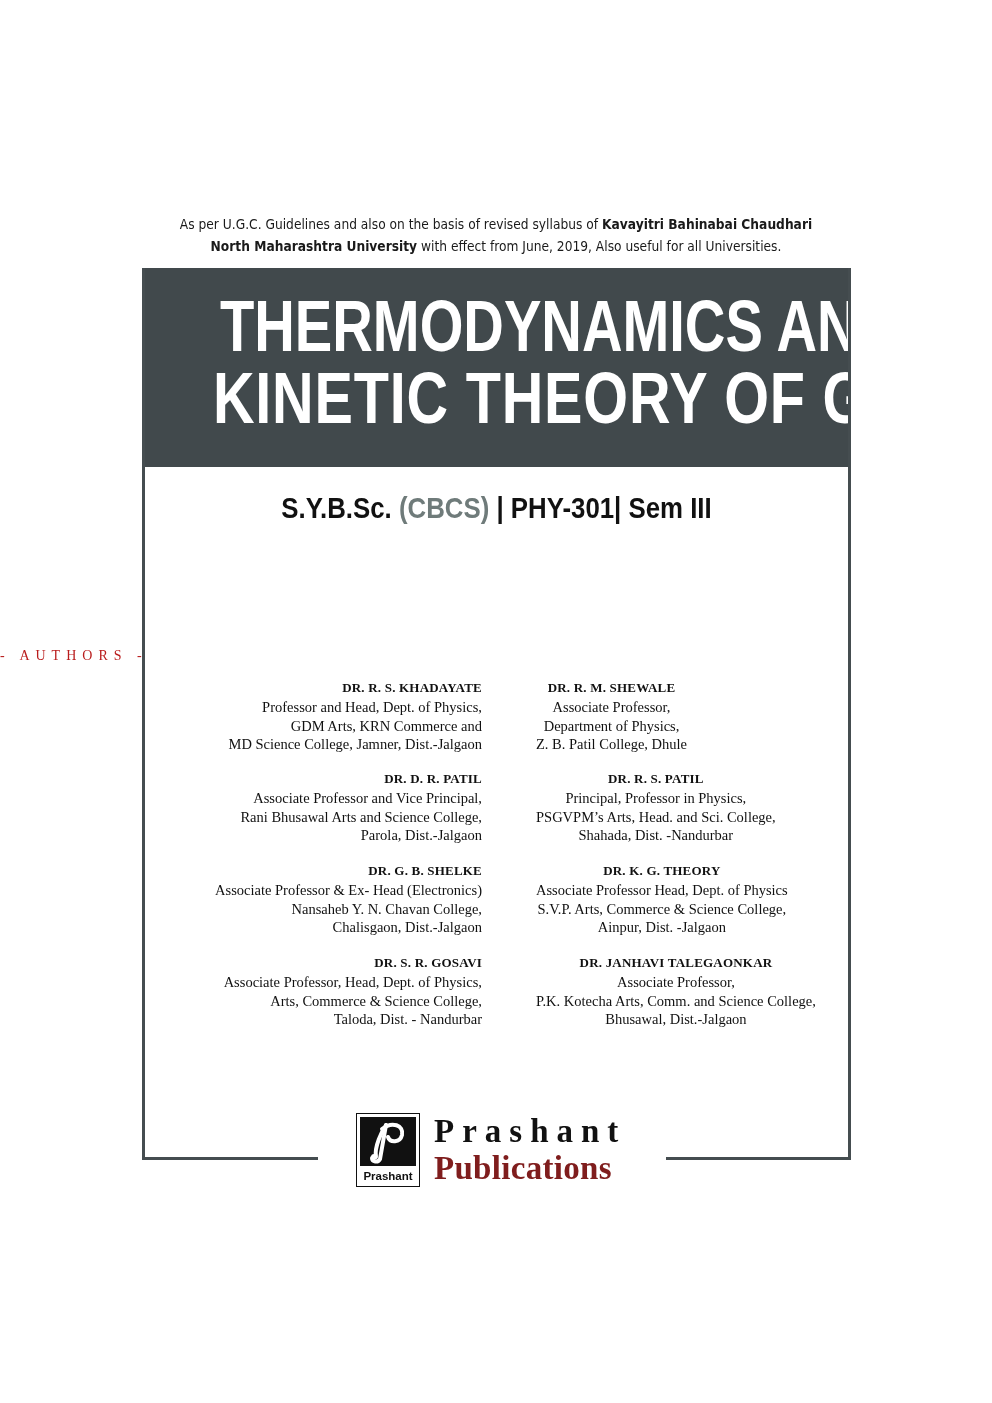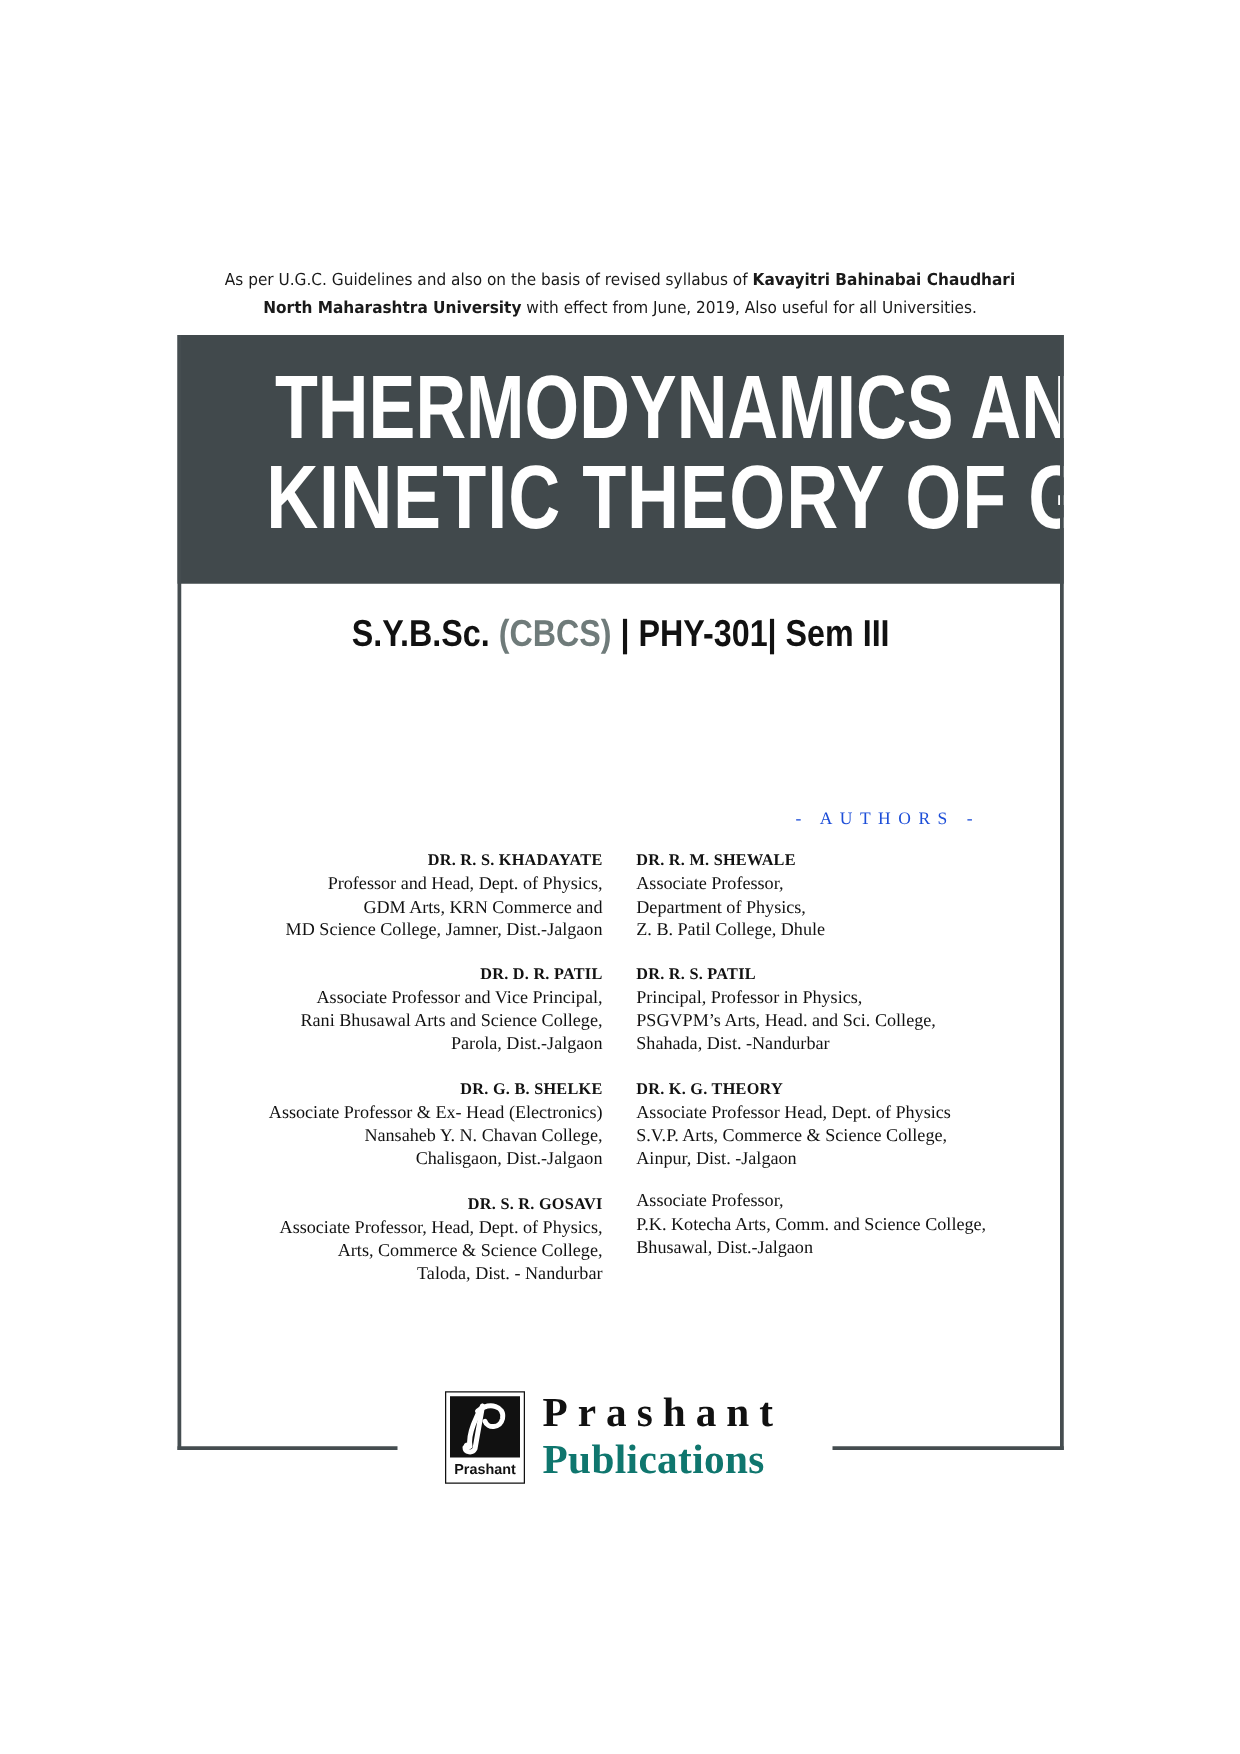--- a/index.html
+++ b/index.html
@@ -40,31 +40,31 @@
 
   .course-line {
     position: absolute; left: 142px; width: 709px; top: 490px; text-align: center;
     font-family: "Liberation Sans", sans-serif; font-weight: bold; font-size: 30px;
     line-height: 36px; color: #111111; white-space: nowrap;
     transform: scaleX(0.86); transform-origin: center center;
   }
   .course-line .cbcs { color: #6f7b7a; }
 
   .authors-heading {
-    position: absolute; left: 0; width: 784px; top: 648px; text-align: right;
+    position: absolute; left: 0; width: 784px; top: 648px; text-align: left;
     font-family: "Liberation Serif", serif; font-size: 14px; letter-spacing: 6px;
-    color: #1d4ed8;
+    color: #b91c1c;
   }
 
   .author {
     position: absolute; font-family: "Liberation Serif", serif; color: #111111;
     font-size: 14.5px; line-height: 18.5px;
   }
   .author.left { right: 510px; text-align: right; }
-  .author.right { left: 509px; text-align: left; }
+  .author.right { left: 536px; text-align: center; }
   .author .name {
     font-weight: bold; font-size: 13px; line-height: 21px; display: block;
     letter-spacing: 0.2px;
   }
   .author .line { display: block; white-space: nowrap; }
 
   .publisher {
     position: absolute; left: 356px; top: 1113px; height: 74px; width: 290px;
   }
   .logo-box {
@@ -78,21 +78,21 @@
     position: absolute; left: 0; top: 54px; width: 62px; text-align: center;
     font-family: "Liberation Sans", sans-serif; font-weight: bold; font-size: 11.5px;
     color: #111; line-height: 16px;
   }
   .pub-name-1 {
     position: absolute; left: 78px; top: 0px; font-family: "Liberation Serif", serif;
     font-weight: bold; font-size: 33px; line-height: 36px; letter-spacing: 8px; color: #111;
   }
   .pub-name-2 {
     position: absolute; left: 78px; top: 35px; font-family: "Liberation Serif", serif;
-    font-weight: bold; font-size: 33px; line-height: 40px; color: #0f766e; letter-spacing: 0.3px;
+    font-weight: bold; font-size: 33px; line-height: 40px; color: #7f1d1d; letter-spacing: 0.3px;
   }
 </style>
 </head>
 <body>
 
 <div class="top-note">
   <div>
     <span>As per U.G.C. Guidelines and also on the basis of revised syllabus of </span><b>Kavayitri Bahinabai Chaudhari</b>
   </div>
   <div>
@@ -154,20 +154,21 @@
   <span class="line">PSGVPM’s Arts, Head. and Sci. College,</span>
   <span class="line">Shahada, Dist. -Nandurbar</span>
 </div>
 <div class="author right" style="top:860px;">
   <span class="name">DR. K. G. THEORY</span>
   <span class="line">Associate Professor Head, Dept. of Physics</span>
   <span class="line">S.V.P. Arts, Commerce &amp; Science  College,</span>
   <span class="line">Ainpur, Dist. -Jalgaon</span>
 </div>
 <div class="author right" style="top:952px;">
+  <span class="name">DR. JANHAVI TALEGAONKAR</span>
   <span class="line">Associate Professor,</span>
   <span class="line">P.K. Kotecha Arts, Comm. and Science College,</span>
   <span class="line">Bhusawal, Dist.-Jalgaon</span>
 </div>
 
 <div class="publisher">
   <div class="logo-box">
     <div class="logo-inner">
       <svg width="56" height="49" viewBox="0 0 56 49">
         <path d="M16 40 C 14 30, 22 14, 26 8 M22 12 C 32 4, 44 8, 42 18 C 40 26, 30 26, 28 20" stroke="#ffffff" stroke-width="4" fill="none" stroke-linecap="round"></path>

